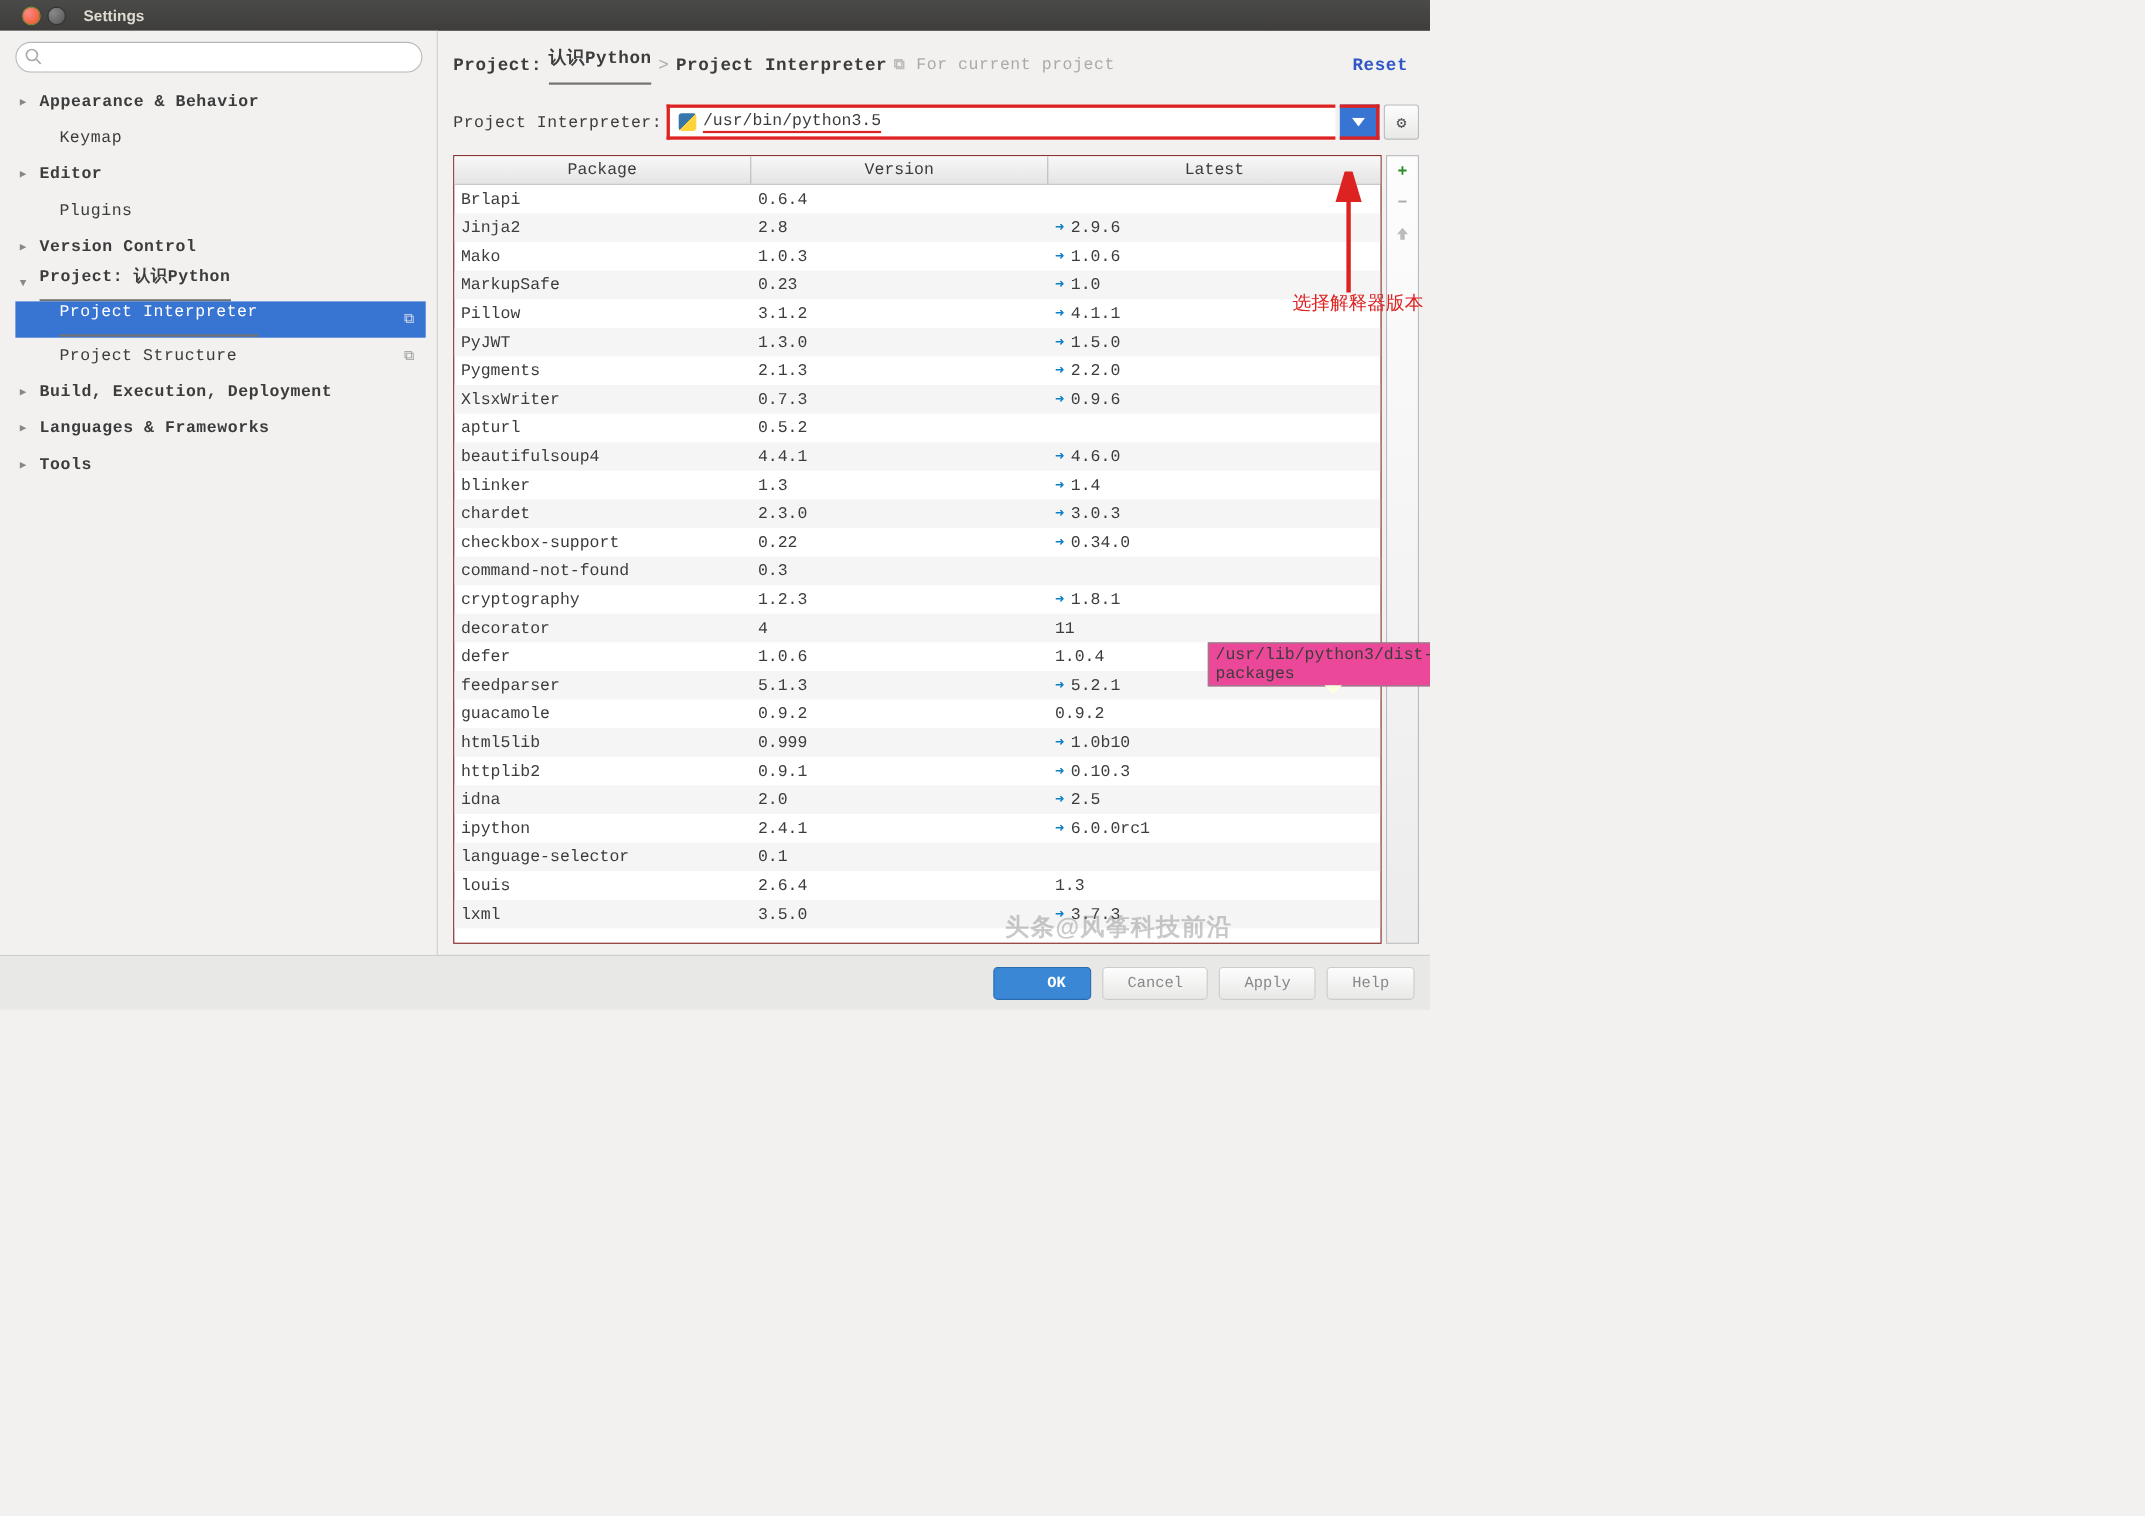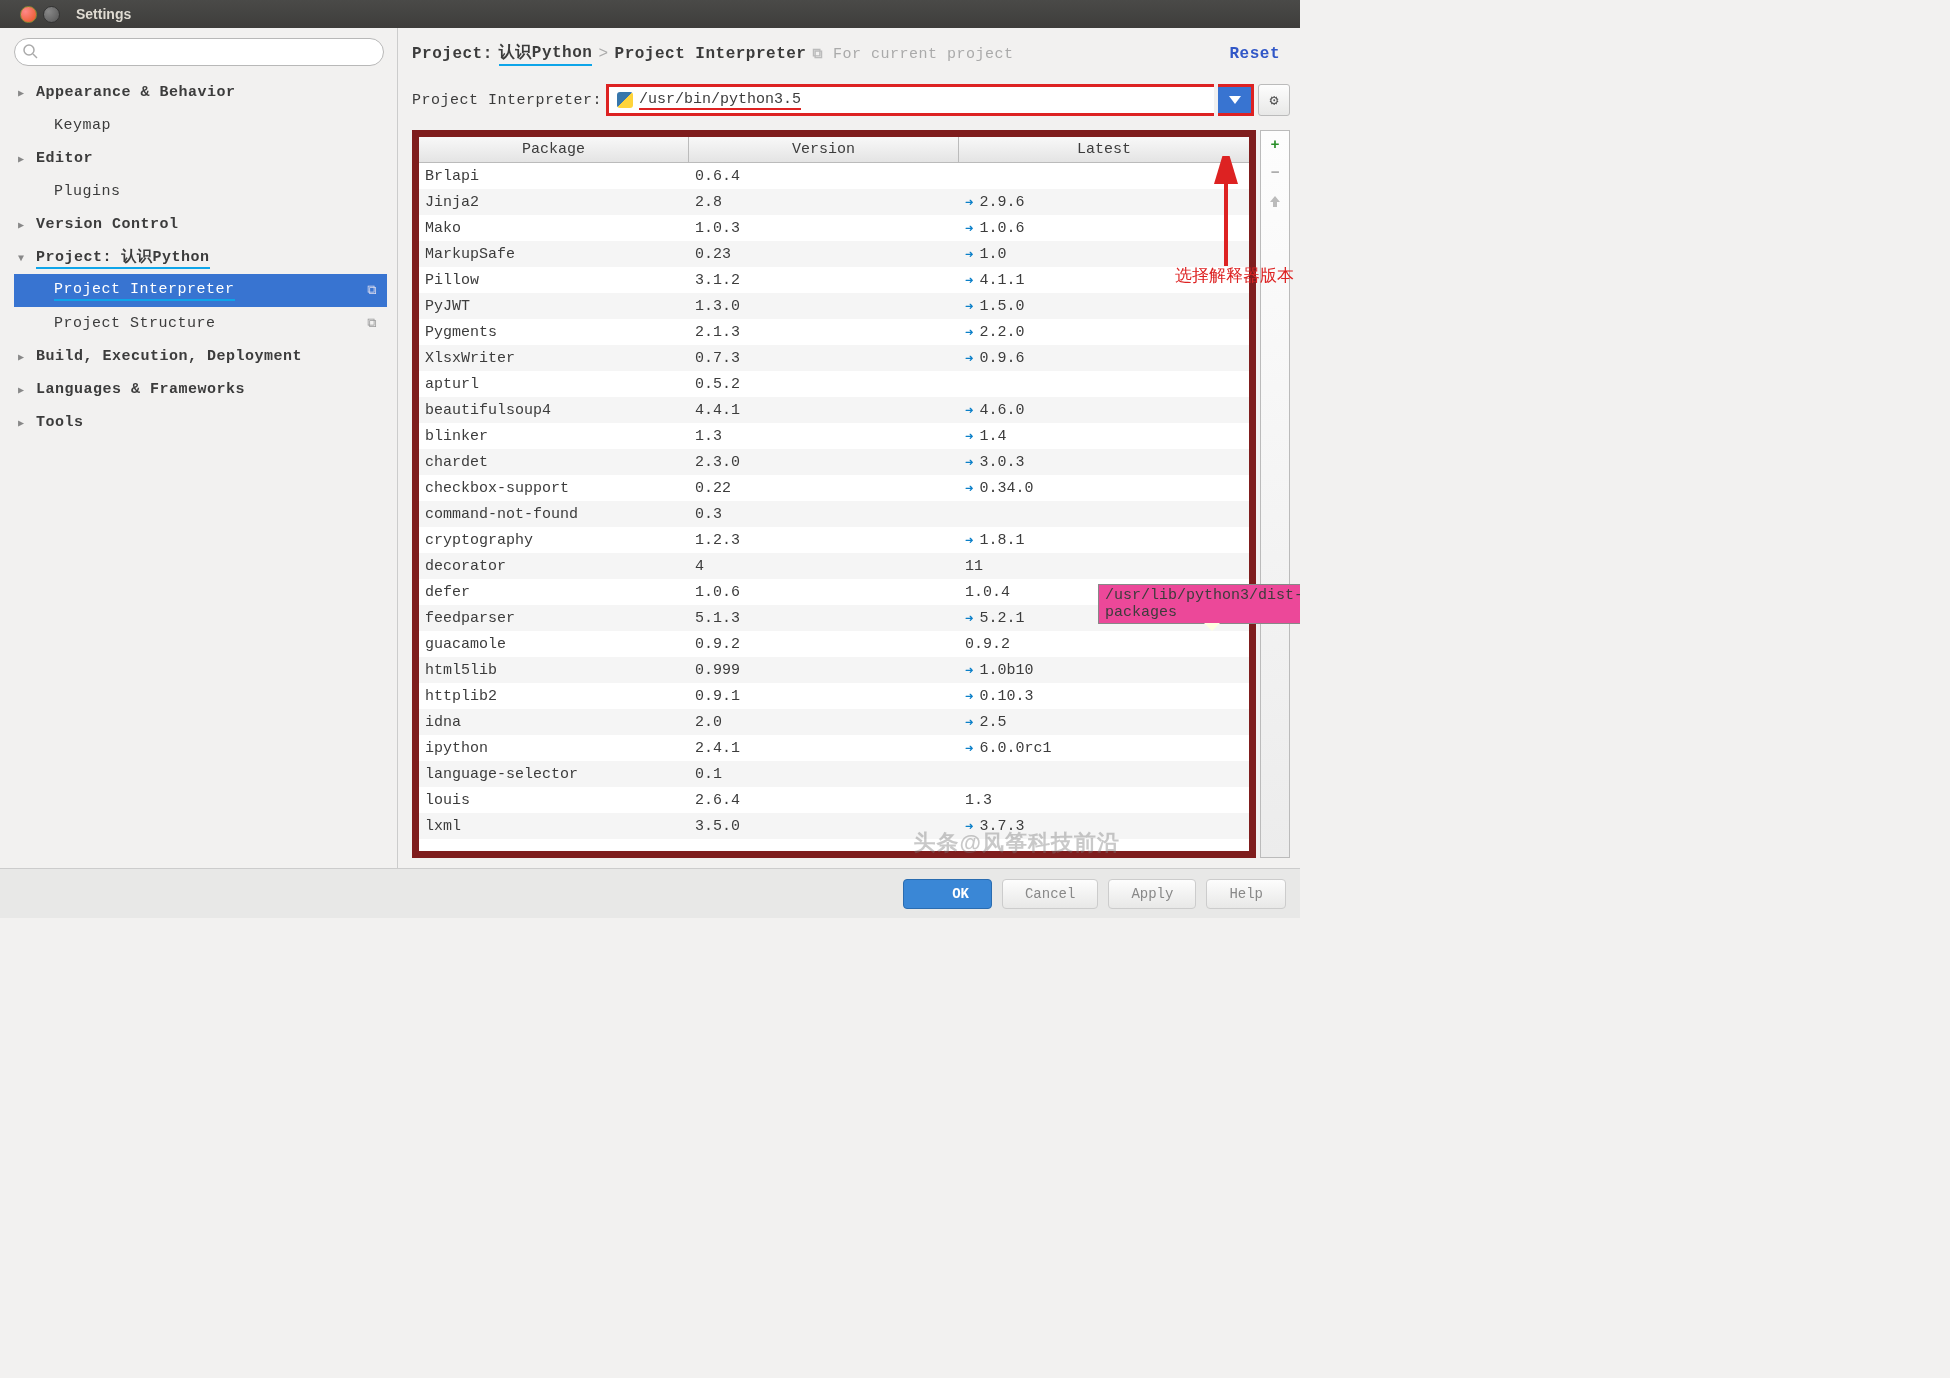--- a/index.html
+++ b/index.html
@@ -17,41 +17,41 @@
 .search-input { width: 370px; height: 28px; border: 1px solid #b8b8b8; border-radius: 14px; padding: 0 10px 0 30px; background: #fff; font-family: inherit;}
 .search-icon { position: absolute; left: 8px; top: 5px; color: #999; }
 .tree-item { height: 33px; display: flex; align-items: center; padding-left: 4px; cursor: pointer; font-weight: bold; letter-spacing: 0.5px;}
 .tree-child { padding-left: 22px; font-weight: normal; }
 .tree-sub { padding-left: 40px; font-weight: normal; position: relative;}
 .arrow { display:inline-block; width:14px; color:#888; font-size:11px; margin-right:4px;}
 .arrow-down::before { content:"▼"; font-size:10px;}
 .arrow-right::before { content:"▶"; font-size:10px;}
 .arrow-none { visibility: hidden; }
 .tree-selected { background: #3874d1; color: #fff; }
-.underline-red { border-bottom: 2px solid #0ea5e9; display:inline-block; padding-bottom:1px;}
+.underline-red { border-bottom: 2px solid #737373; display:inline-block; padding-bottom:12px;}
 .copy-ic { position:absolute; right:10px; color:#999; font-size:13px;}
 .tree-selected .copy-ic { color:#dde;}
 
 .main { flex: 1; padding: 14px 10px 10px 14px; display: flex; flex-direction: column; position: relative;}
 .breadcrumb { font-weight: bold; letter-spacing: 0.5px; font-size: 16px; display: flex; align-items: center; gap: 6px;}
 .bc-gt { color:#aaa; font-weight:normal;}
 .bc-sub { color:#aaa; font-weight:normal; font-size:15px;}
 .reset-link { margin-left: auto; color:#3157c7; cursor:pointer; margin-right:10px;}
 .copy-ic2 { color:#bbb; font-size:14px; margin-right:4px;}
 
 .interp-row { display:flex; align-items:center; margin:18px 0 14px 0; gap:4px;}
 .interp-label { letter-spacing:0.5px; }
 .interp-select { flex:1; height:32px; border:3px solid #d22; border-right:none; background:#fff; display:flex; align-items:center; padding:0 8px; position:relative;}
 .py-icon { width:16px; height:16px; margin-right:6px; background: linear-gradient(135deg,#3776ab 50%,#ffd43b 50%); border-radius:3px;}
 .interp-text { border-bottom: 2px solid #d22; }
 .interp-drop { width:36px; height:32px; background:#3874d1; border:3px solid #d22; border-left:none; display:flex; align-items:center; justify-content:center; color:#fff;}
 .gear-btn { width:32px; height:32px; border:1px solid #bbb; background:linear-gradient(#fdfdfd,#e8e8e7); display:flex; align-items:center; justify-content:center; color:#555; border-radius:3px;}
 
 .pkg-area { display:flex; gap:4px; flex:1; min-height:0;}
-.pkg-table { flex:1; border:7px solid #7f1d1d; background:#fff; overflow:hidden; display:flex; flex-direction:column;}
+.pkg-table { flex:1; border:1px solid #7f1d1d; background:#fff; overflow:hidden; display:flex; flex-direction:column;}
 .pkg-hdr { display:flex; background:linear-gradient(#f8f8f8,#e4e4e4); border-bottom:1px solid #bbb; height:26px;}
 .pkg-hdr div { text-align:center; line-height:26px; border-right:1px solid #bbb; font-weight:normal;}
 .col-pkg { width:270px; }
 .col-ver { width:270px; }
 .col-lat { flex:1; border-right:none !important;}
 .pkg-body { flex:1; overflow-y:auto;}
 .pkg-row { display:flex; height:26px; align-items:center;}
 .pkg-row:nth-child(even){ background:#f5f5f5;}
 .pkg-row .c1 { width:270px; padding-left:6px;}
 .pkg-row .c2 { width:270px; padding-left:6px;}

